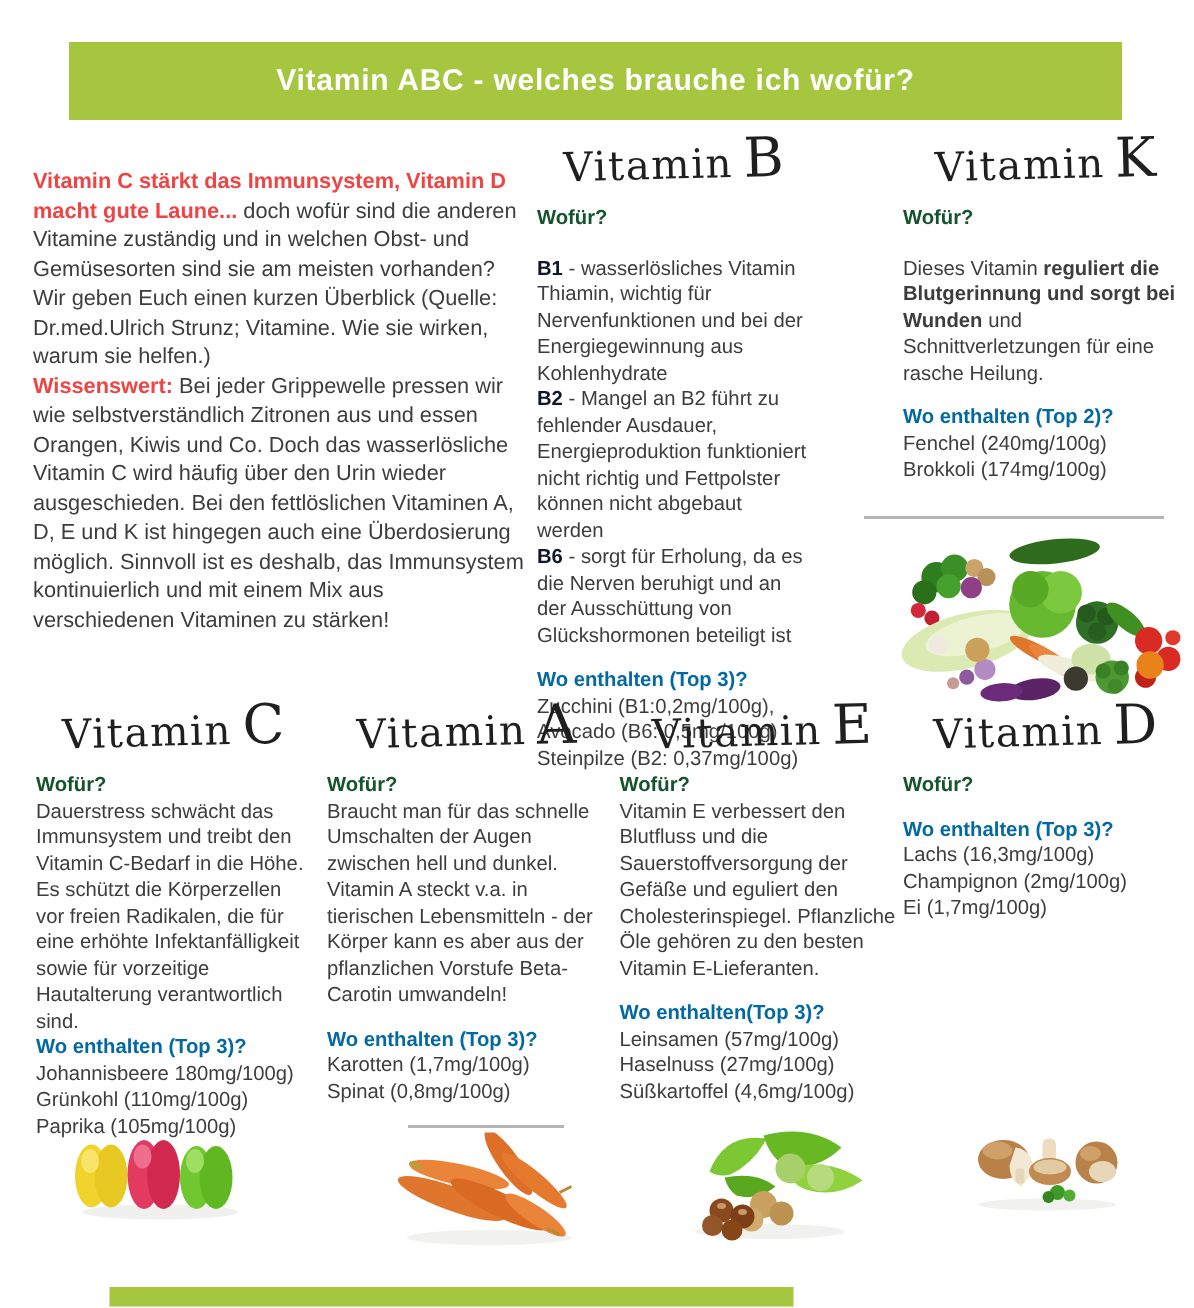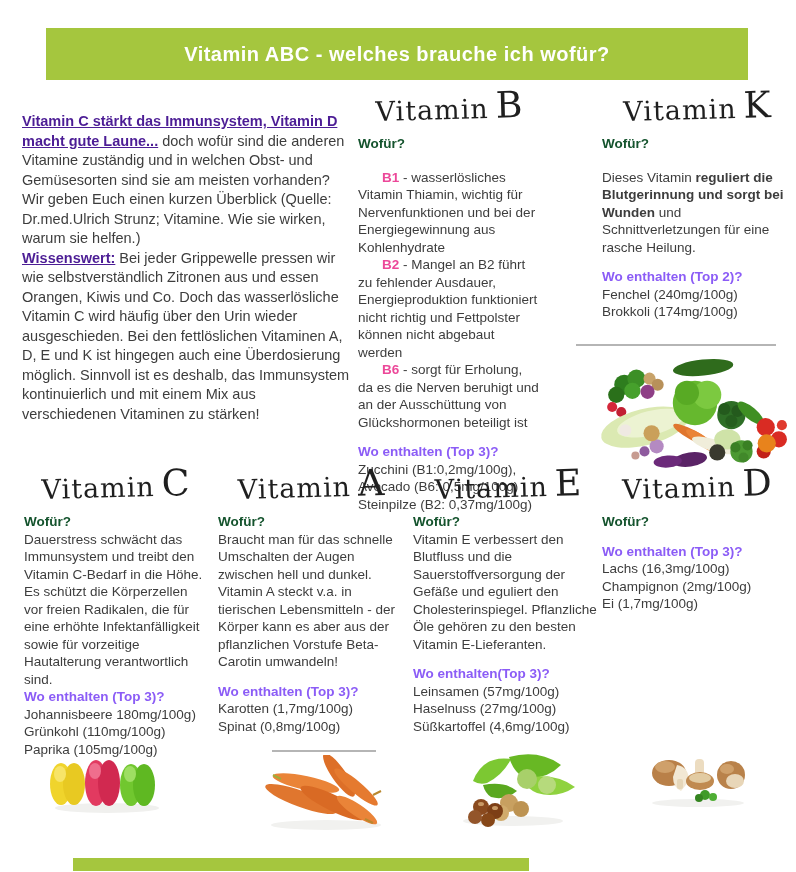--- a/index.html
+++ b/index.html
@@ -23,38 +23,38 @@
   
   .footer-bar {
     position:absolute; left:73px; top:858px; width:456px; height:13px;
     background:#a5c63e;
   }
 
   
   .intro { position:absolute; left:22px; top:112px; width:328px;
            font-size:14.5px; line-height:19.5px; }
   .intro p + p { }
-  .intro strong { color:#4c1d95;text-decoration:underline; }
+  .intro strong { color:#ef4444; }
 
   
   .col { position:absolute; font-size:13.5px; line-height:17.5px; }
   .vit-title {
     display:block; text-align:center; color:#1f1f1f; font-weight:normal;
     font-size:27px; line-height:30px; letter-spacing:1px;
     font-family:"DejaVu Serif","Liberation Serif",serif;
     transform:rotate(-1.5deg); margin-bottom:10px; white-space:nowrap;
   }
   .vit-title .tw::first-letter { font-size:1.25em; }
   .vit-title .tl { font-size:1.35em; margin-left:7px; }
   .q { font-weight:bold; color:#14532d; }
   .q.gap-after { margin-bottom:16px; }
-  .where { font-weight:bold; color:#8b5cf6; margin-top:12px; }
+  .where { font-weight:bold; color:#0369a1; margin-top:12px; }
   .where.tight { margin-top:0; }
   .food-line { }
-  .bline strong { color:#ec4899;margin-left:24px; }
+  .bline strong { color:#0f172a; }
   .bodytext { }
 
   
   .sep { position:absolute; height:2px; background:#b5b5b5; }
   #sep-veggies { left:576px; top:344px; width:200px; }
   #sep-carrots { left:272px; top:750px; width:104px; }
 
   
   .fig { position:absolute; }
   #fig-veggies   { left:594px; top:350px; width:198px; height:120px; }

